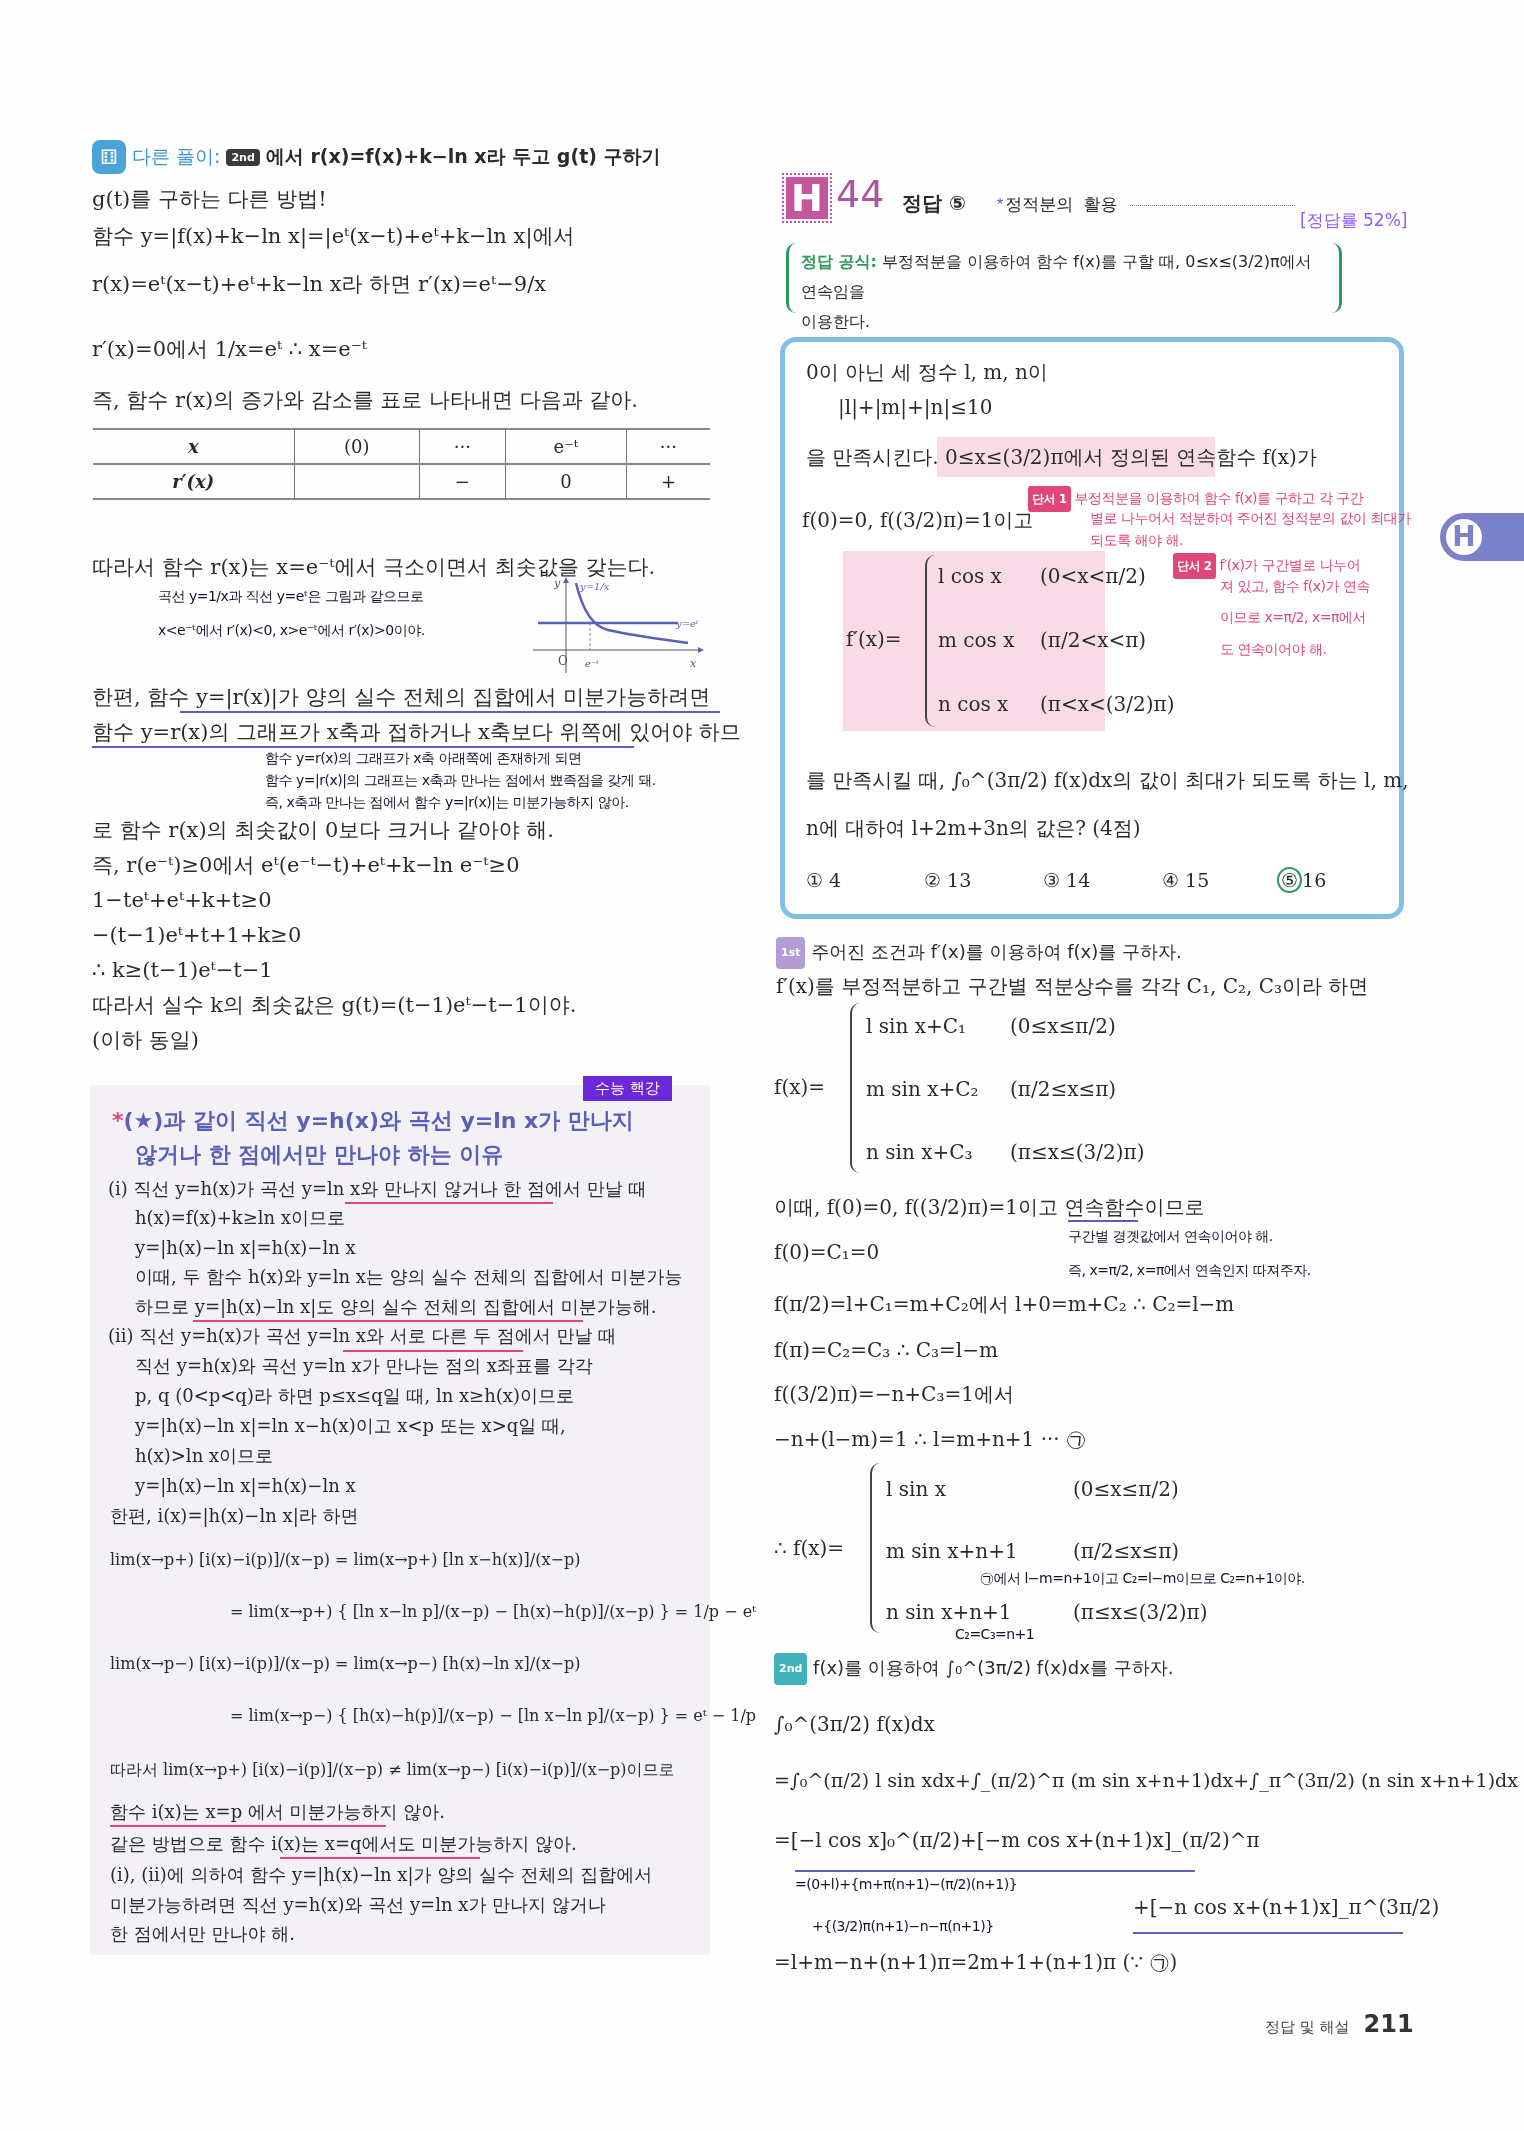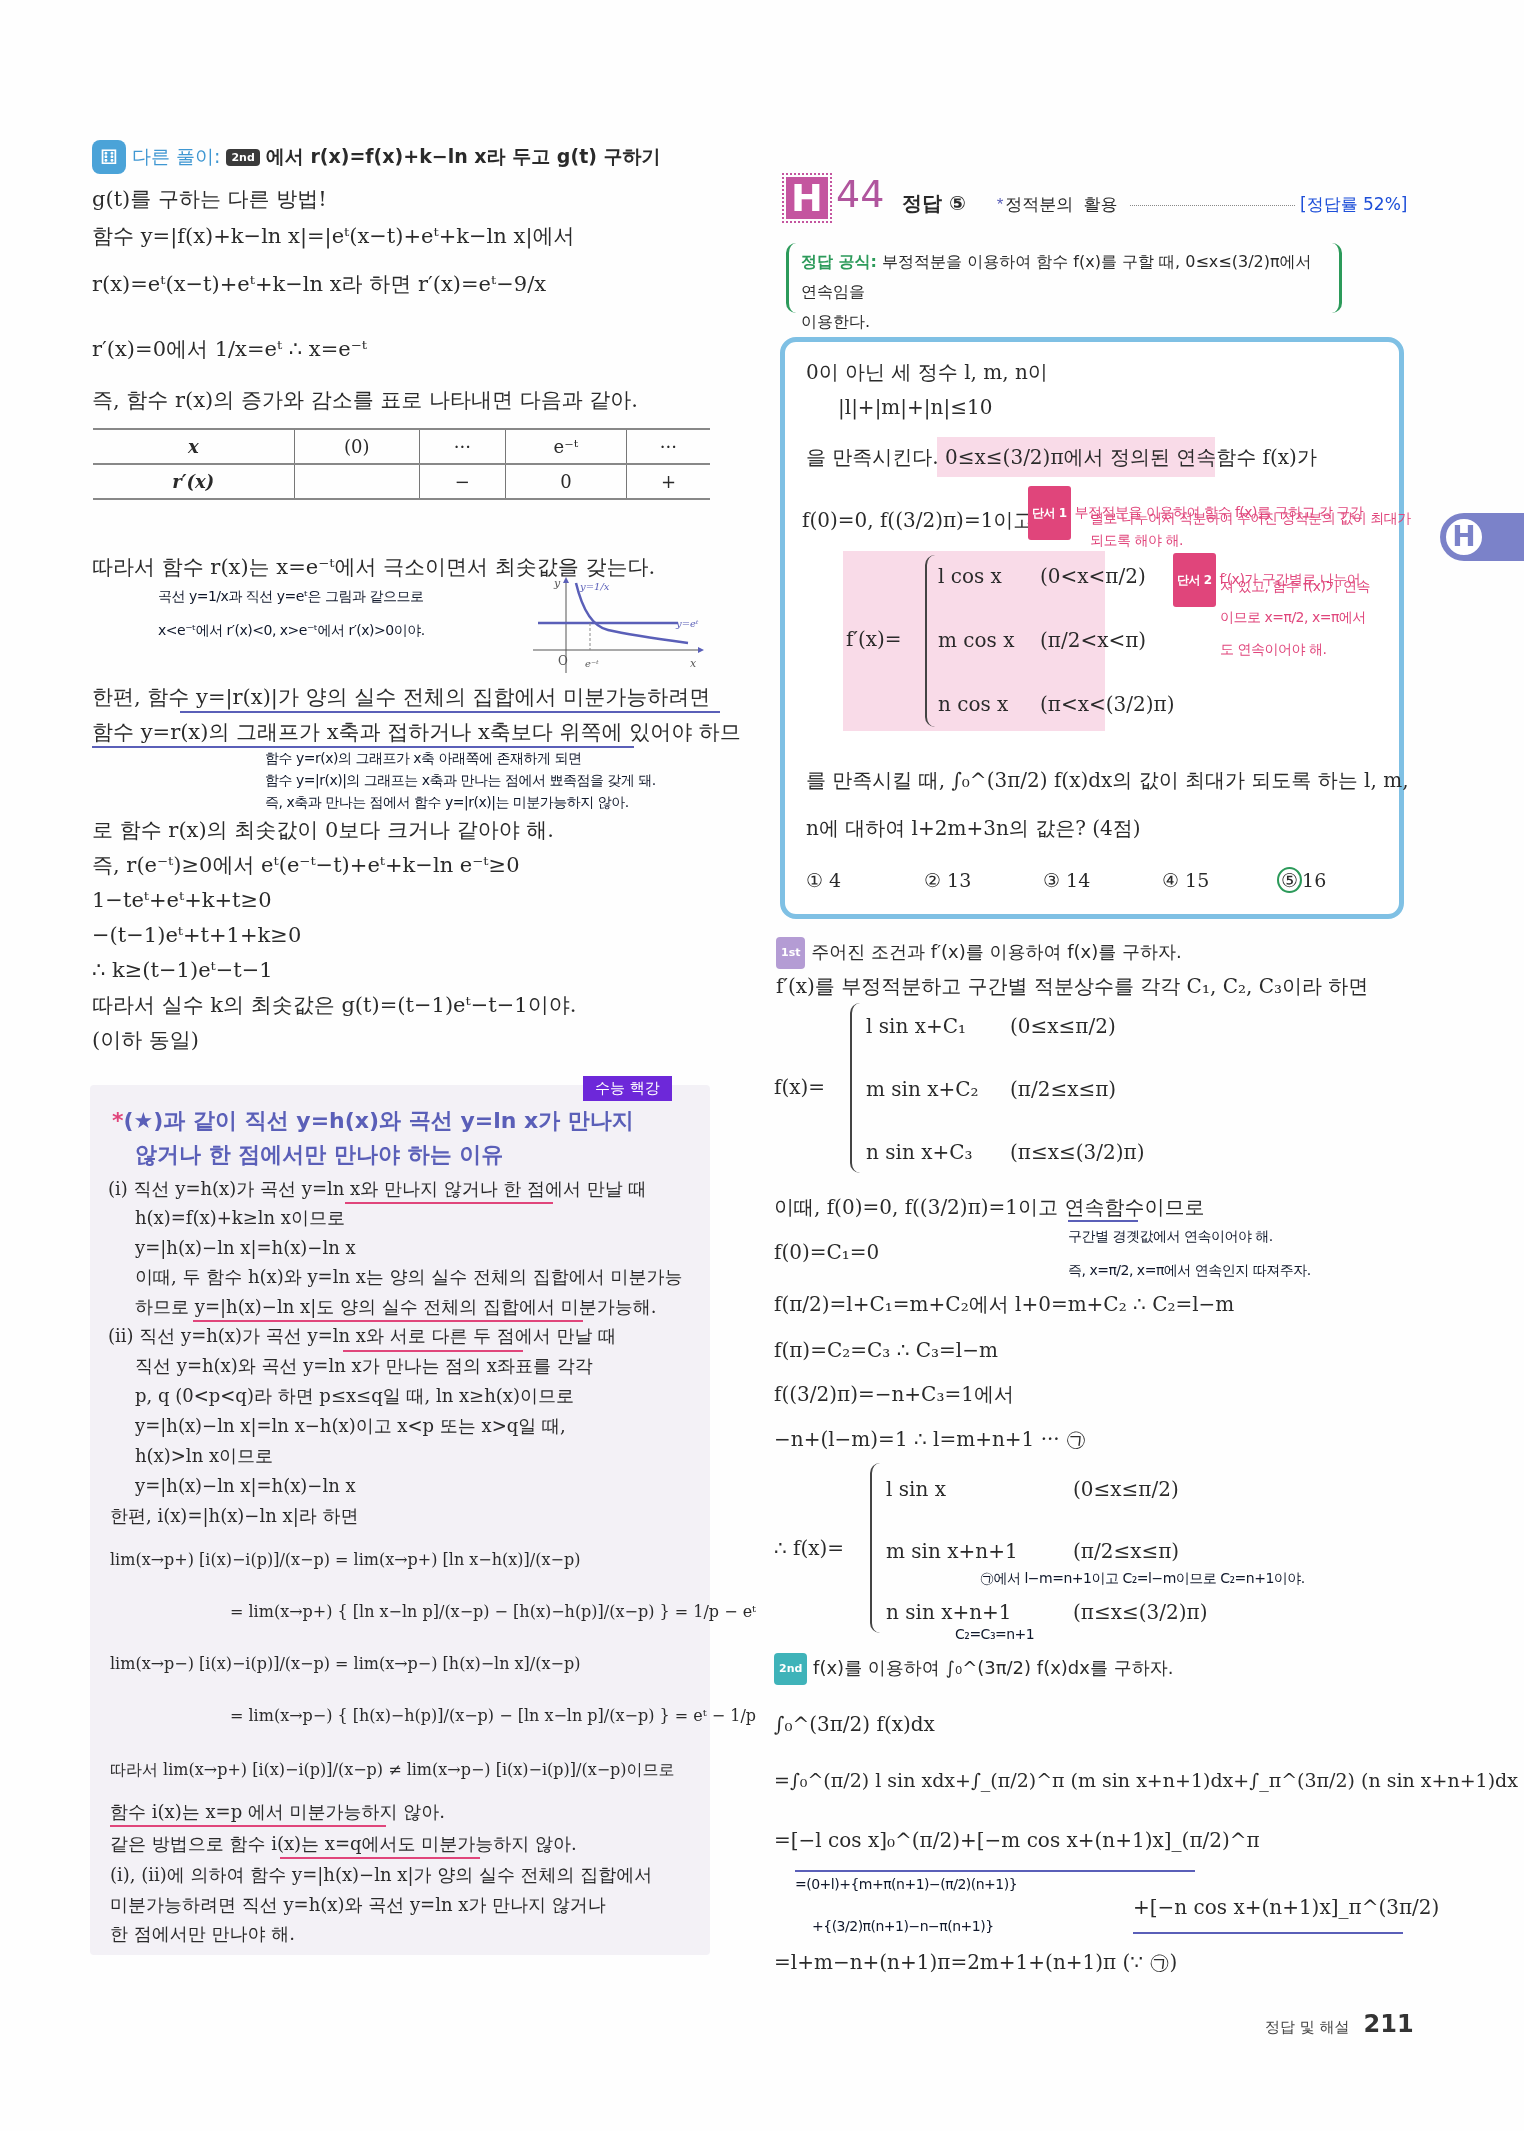--- a/index.html
+++ b/index.html
@@ -32,26 +32,26 @@
   .callout-title { position: absolute; left: 112px; font-family: "DejaVu Sans", sans-serif; font-weight: bold; font-size: 22px; color: #5a5fb8; white-space: nowrap; line-height: 34px; }
   .callout-title .star { color: #e0457b; }
   .cl { position: absolute; white-space: nowrap; font-size: 18px; line-height: 24px; }
   
   .h-badge { position: absolute; top: 177px; left: 786px; width: 42px; height: 42px; background: #c4559f; color: #fff; font-family: "DejaVu Sans", sans-serif; font-weight: bold; font-size: 38px; line-height: 42px; text-align: center; outline: 2px dotted #c4559f; outline-offset: 2px; }
   .h-num { position: absolute; top: 172px; left: 836px; font-family: "DejaVu Sans", sans-serif; font-size: 38px; color: #b0559d; }
   .answer-label { position: absolute; top: 190px; left: 902px; font-family: "DejaVu Sans", sans-serif; font-weight: bold; font-size: 20px; }
   .topic { position: absolute; top: 193px; left: 995px; font-family: Liberation Mono, monospace; font-size: 17px; }
   .topic .star { color: #5a5fb8; }
   .dots { position: absolute; top: 205px; left: 1130px; width: 165px; border-bottom: 1px dotted #888; }
-  .rate { position: absolute; top: 193px; left: 1300px; font-family: "DejaVu Sans", sans-serif; font-size: 17px; color: #1d4ed8; }
+  .rate { position: absolute; top: 209px; left: 1300px; font-family: "DejaVu Sans", sans-serif; font-size: 17px; color: #8b5cf6; }
   .formula-box { position: absolute; top: 243px; left: 786px; width: 556px; height: 70px; border-left: 3px solid #2c9a5a; border-right: 3px solid #2c9a5a; border-radius: 10px; padding: 4px 12px; font-family: "DejaVu Sans", sans-serif; font-size: 16px; line-height: 30px; }
   .formula-box .lbl { color: #2c9a5a; font-weight: bold; }
   .problem-box { position: absolute; top: 337px; left: 780px; width: 624px; height: 582px; border: 5px solid #7fc0e4; border-radius: 16px; background: #fff; }
   .pink-bg { position: absolute; background: #f9dbe8; }
-  .tag-pink { display: inline-block; background: #e0457b; color: #fff; font-weight: bold; font-size: 12px; padding: 17px 4px; border-radius: 3px; margin-right: 4px; }
+  .tag-pink { display: inline-block; background: #e0457b; color: #fff; font-weight: bold; font-size: 12px; padding: 3px 4px; border-radius: 3px; margin-right: 4px; }
   .badge-1st { background: #b49cd4; }
   .badge-2nd { background: #3fb3b9; }
   .side-tab { position: absolute; top: 513px; left: 1440px; width: 84px; height: 48px; background: #7b82c9; border-radius: 24px 0 0 24px; }
   .side-tab-circle { position: absolute; top: 516px; left: 1443px; width: 42px; height: 42px; border-radius: 50%; background: #fff; border: 3px solid #7b82c9; color: #7b82c9; font-family: "DejaVu Sans", sans-serif; font-weight: bold; font-size: 28px; line-height: 36px; text-align: center; }
   .page-footer { position: absolute; top: 2010px; left: 1265px; display: flex; align-items: baseline; gap: 14px; font-family: "DejaVu Sans", sans-serif; }
   .page-footer .sec { font-size: 15px; color: #444; }
   .page-footer .num { font-size: 24px; font-weight: bold; color: #333; }
   .brace { position: absolute; border-left: 2px solid #444; border-radius: 10px 0 0 10px; }
   .choice-circle { border: 2px solid #2c9a5a; border-radius: 50%; padding: 0 2px; }
 </style>

